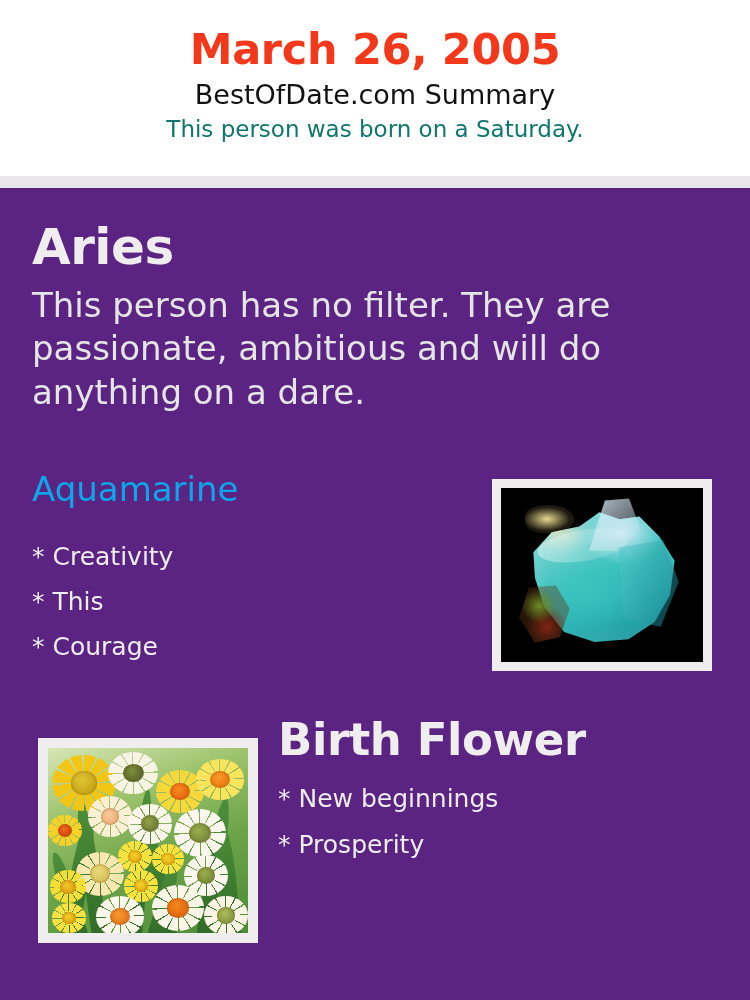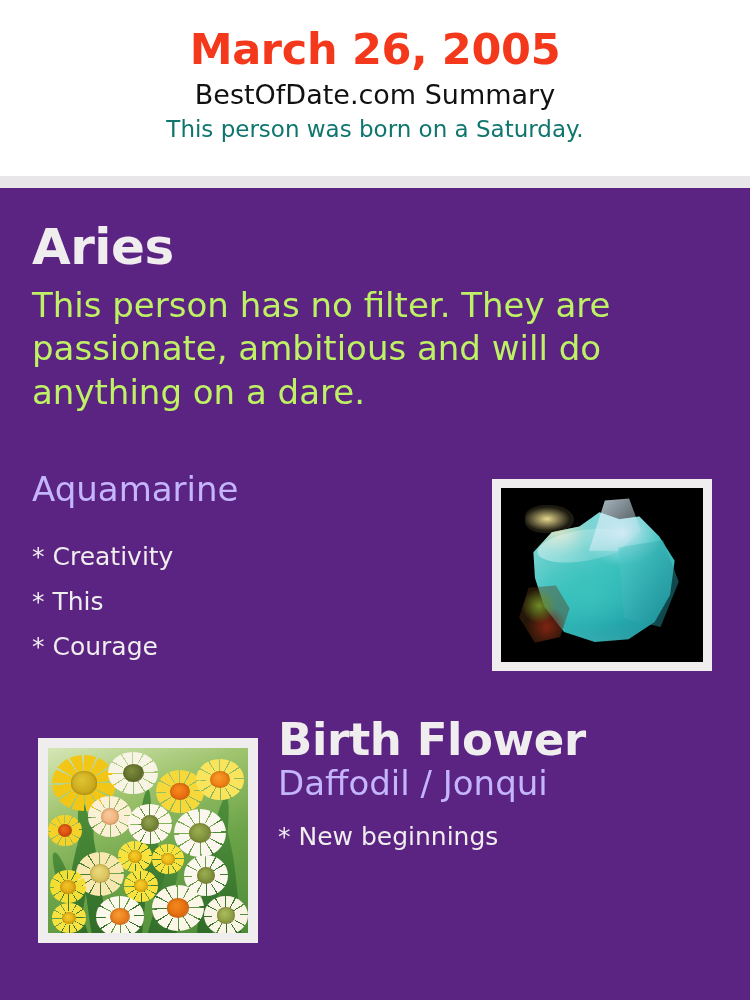--- a/index.html
+++ b/index.html
@@ -64,41 +64,41 @@
   .zodiac-name {
     font-size:50px;
     font-weight:bold;
     color:#EFEDEE;
     line-height:1.05;
     letter-spacing:-0.5px;
   }
   .zodiac-desc {
     font-size:34px;
     font-weight:normal;
-    color:#bef264;
+    color:#e5e5e5;
     line-height:1.28;
     margin-top:10px;
     max-width:615px;
   }
 
   
   .stone-text {
     position:absolute; left:32px; top:281px; width:440px;
   }
   .section-heading {
     font-size:45px;
     font-weight:bold;
     color:#EFEDEE;
     line-height:1.06;
     letter-spacing:-0.4px;
   }
   .section-sub {
     font-size:34px;
     font-weight:normal;
-    color:#c4b5fd;
+    color:#0ea5e9;
     line-height:1.14;
     margin-top:1px;
   }
   .trait-list { margin-top:25px; }
   .trait {
     font-size:25px;
     font-weight:normal;
     color:#EFEDEE;
     line-height:1.80;
     white-space:nowrap;
@@ -289,20 +289,20 @@
         <div class="bloom" style="--p:#F5DE33; --c:#E2A711; --c2:#F1C42A; left:1%;  top:66%; width:18%; height:18%;"></div>
         <div class="bloom" style="--p:#FBF6E8; --c:#E2690E; --c2:#F4881D; left:52%; top:74%; width:26%; height:25%;"></div>
         <div class="bloom" style="--p:#FDF8EC; --c:#E8771A; --c2:#F79C33; left:24%; top:80%; width:24%; height:22%;"></div>
         <div class="bloom" style="--p:#F7E241; --c:#E4AE12; --c2:#F3CB2B; left:2%;  top:84%; width:17%; height:16%;"></div>
         <div class="bloom" style="--p:#FAF4E4; --c:#8A9A42; --c2:#ABBC5C; left:78%; top:80%; width:22%; height:21%;"></div>
       </div>
     </div>
 
     <div class="flower-text">
       <div class="section-heading">Birth Flower</div>
-      <div class="section-sub">Daffodil / Jonqui</div>
       <div class="trait-list">
         <div class="trait">* New beginnings</div>
+        <div class="trait">* Prosperity</div>
       </div>
     </div>
 
   </div>
 </div>
 
 </body></html>

